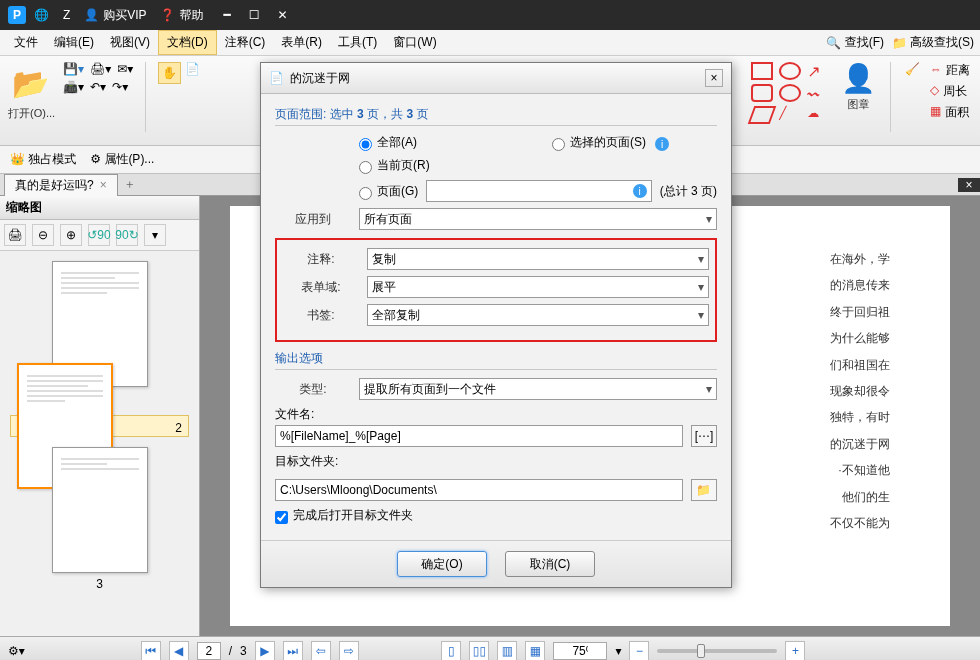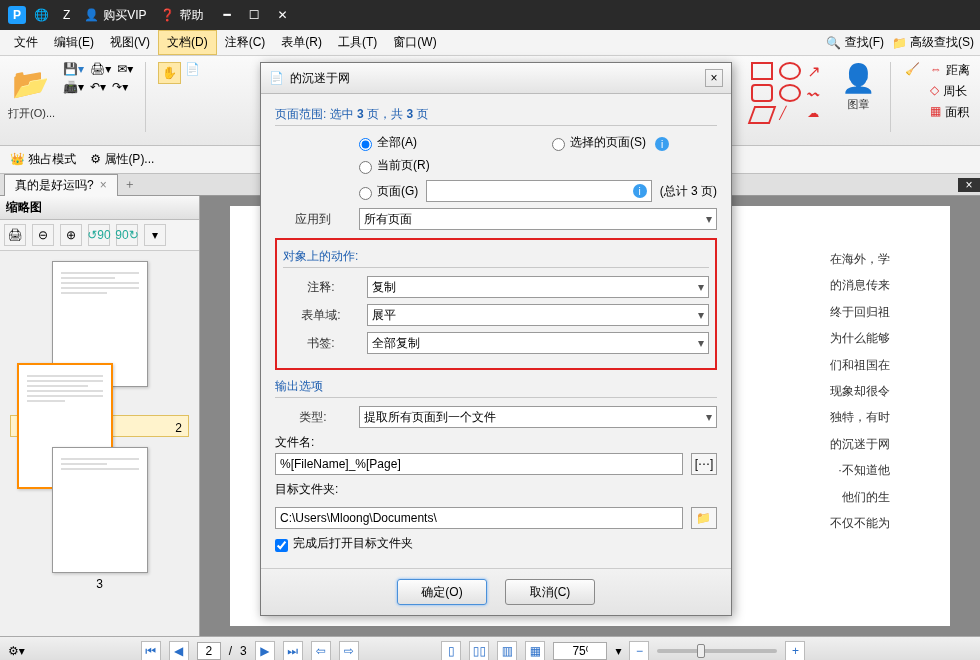--- a/index.html
+++ b/index.html
@@ -316,21 +316,20 @@
       <div class="row">
         <span class="lbl">应用到</span>
         <div class="sel">
             <span>所有页面</span>
             <span class="dd">▾</span>
           </div>
       </div>
     </div>
 
     <div class="redbox">
-      <div class="sectlabel">对象上的动作:</div>
       <div class="row">
           <span class="lbl">注释:</span>
         <div class="sel">
             <span>复制</span>
             <span class="dd">▾</span>
           </div>
       </div>
       <div class="row">
           <span class="lbl">表单域:</span>
         <div class="sel">

